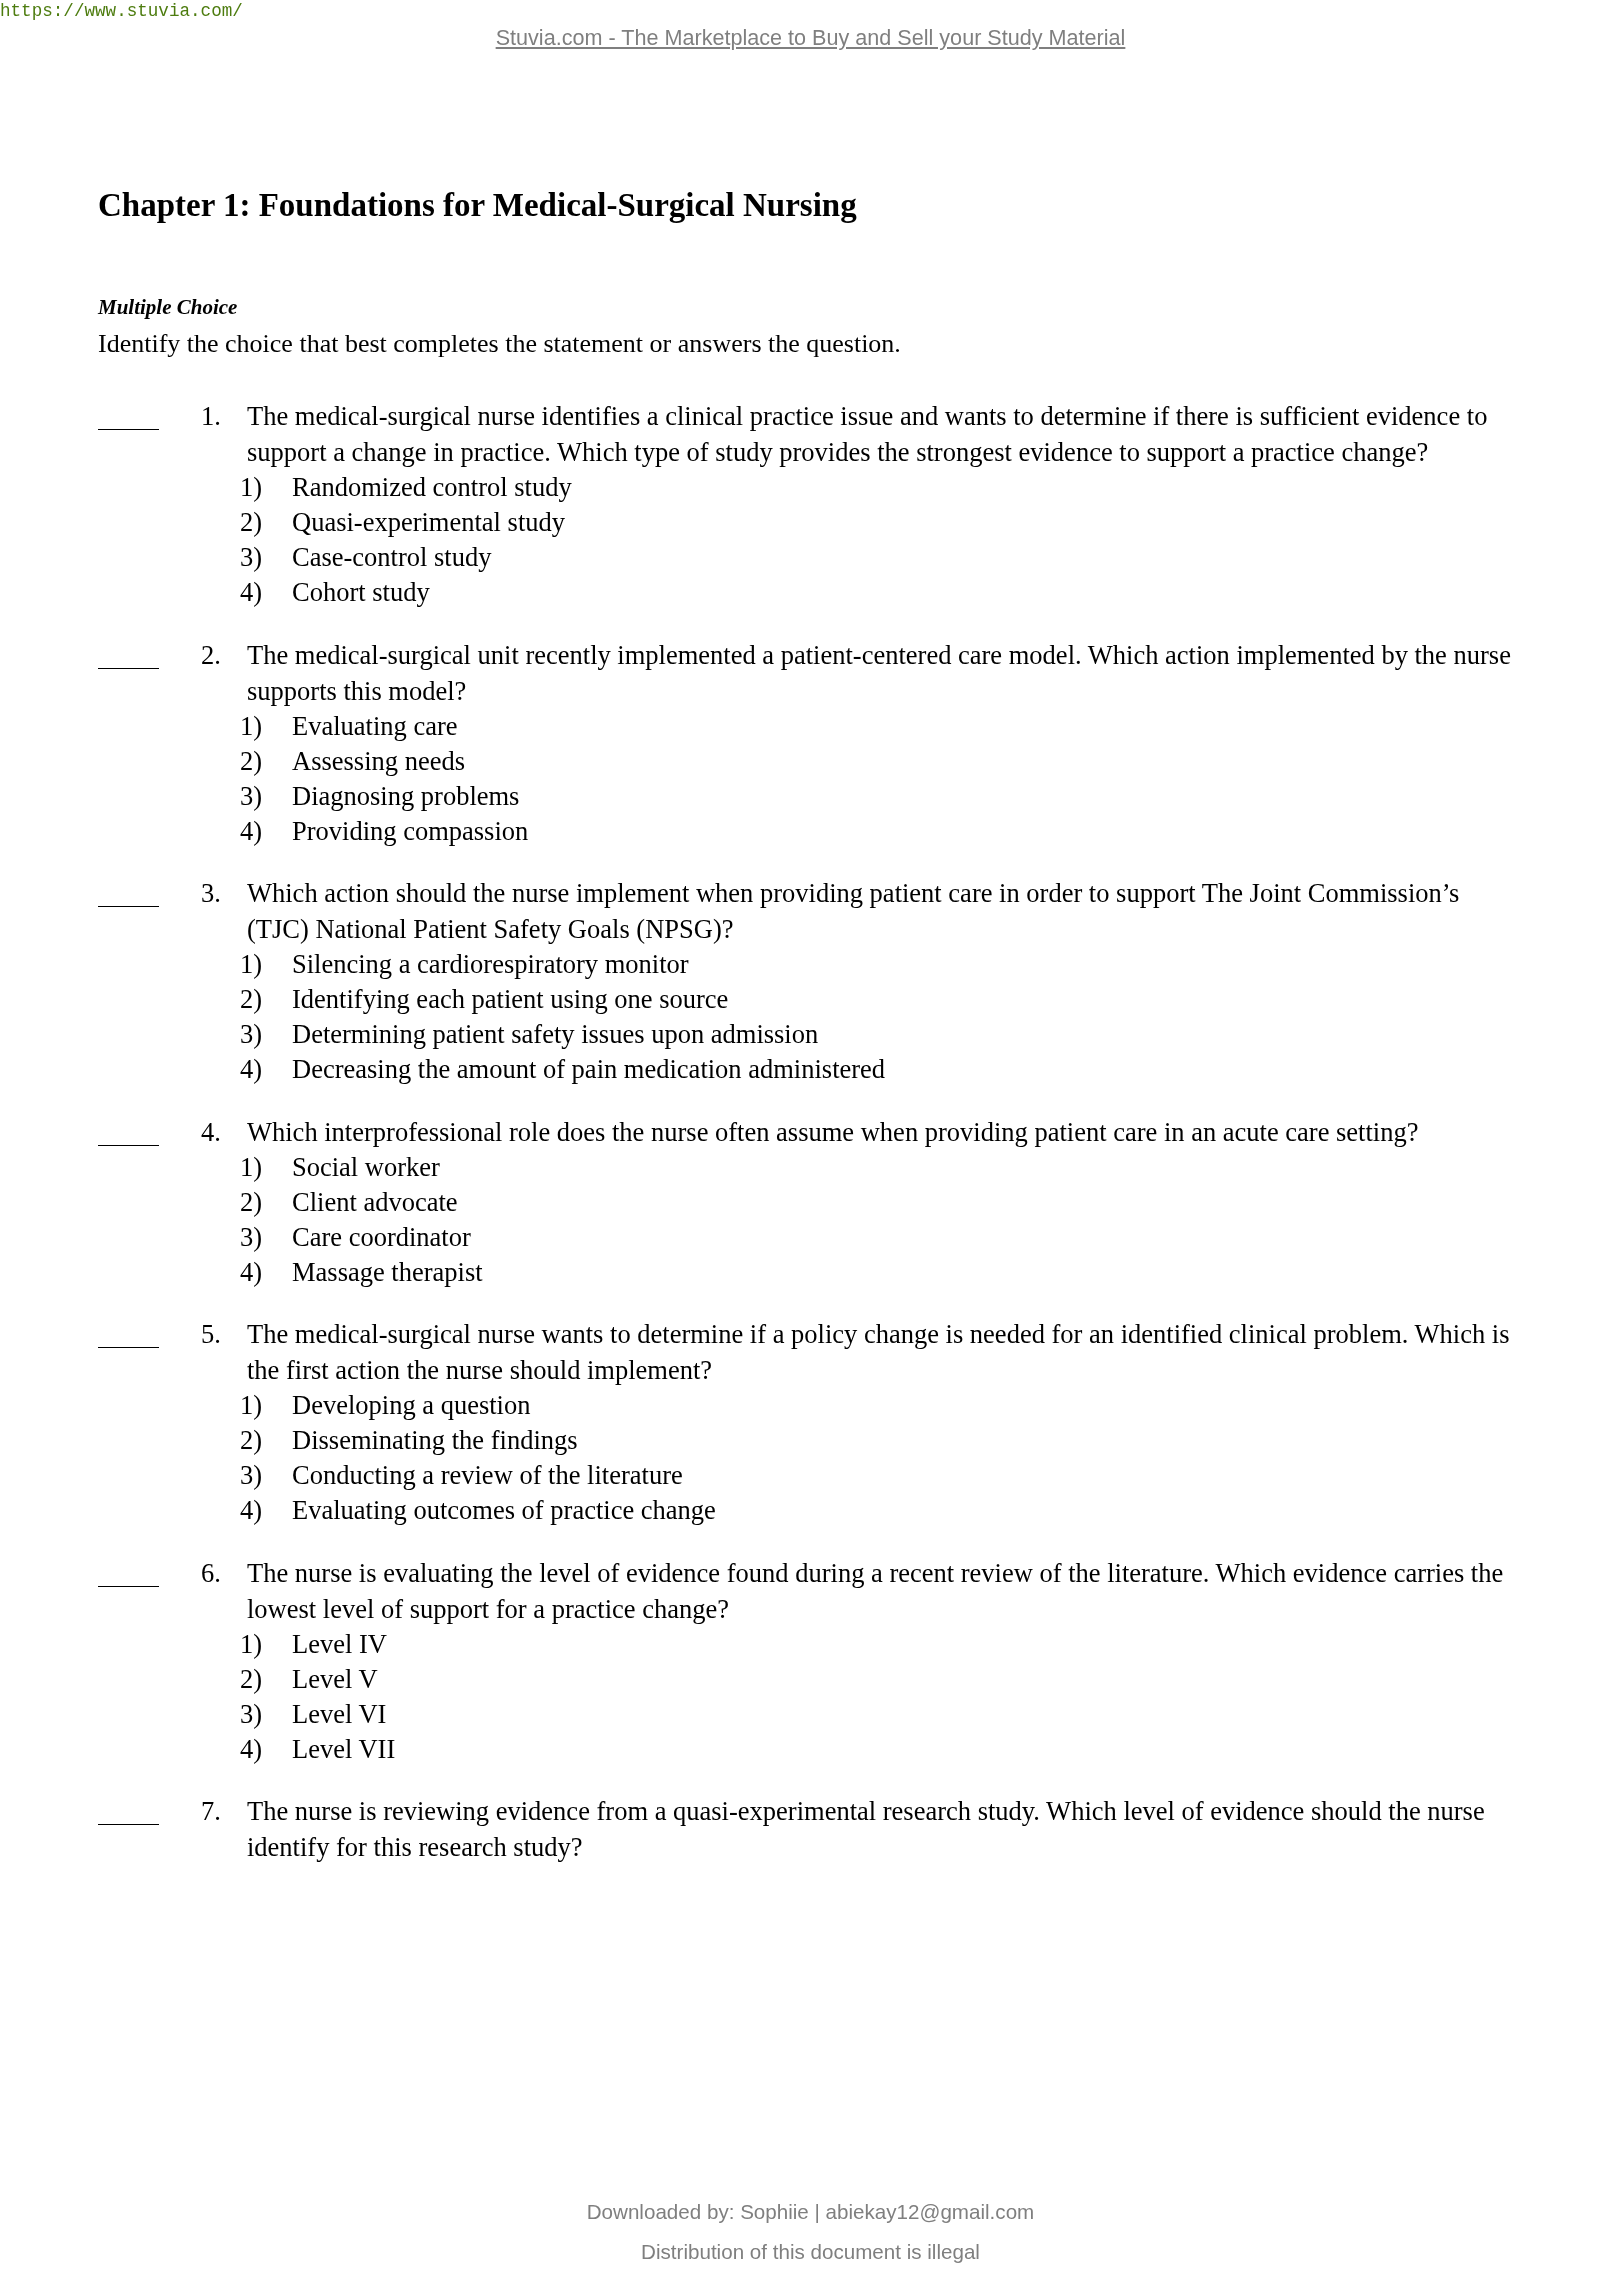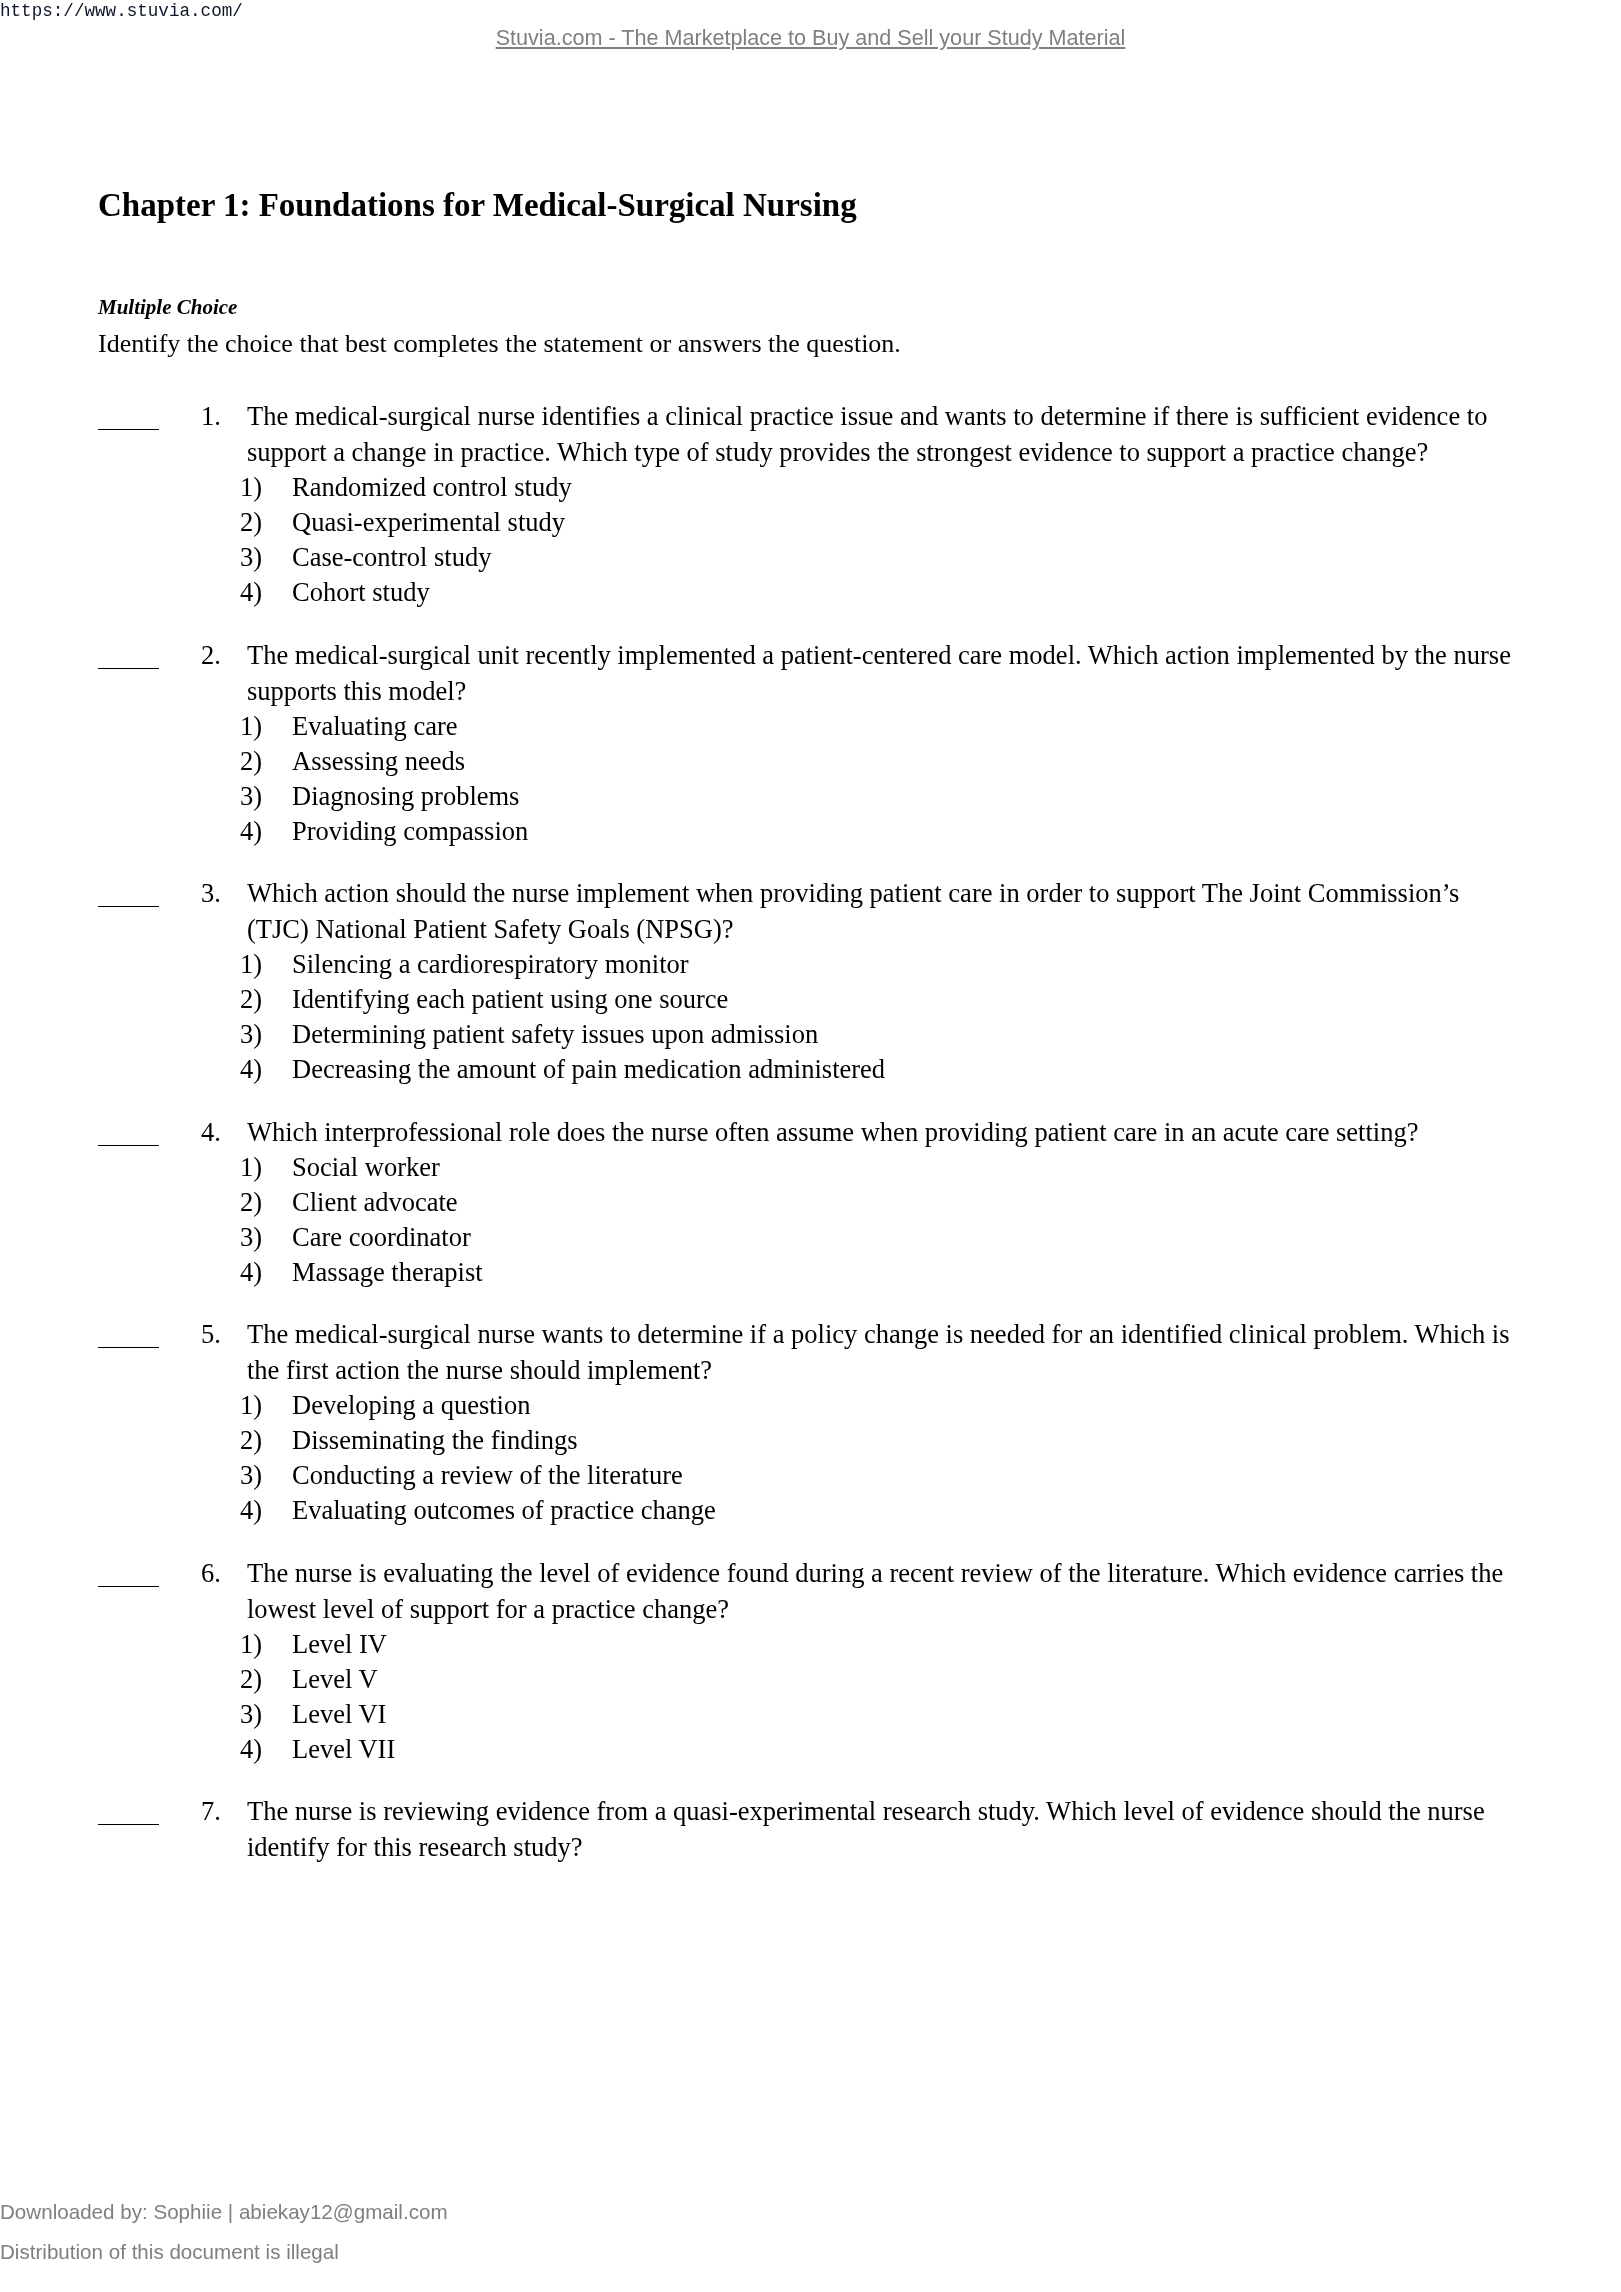--- a/index.html
+++ b/index.html
@@ -1,33 +1,33 @@
 <!DOCTYPE html>
 <html><head>
 <meta charset="utf-8">
 <style>
   html, body { margin:0; padding:0; background:#ffffff; }
   body { width:1621px; height:2293px; position:relative; overflow:hidden; color:#000; }
-  .url { position:absolute; left:0; top:1px; font-family:"Liberation Mono", monospace; font-size:17.6px; color:#0f172a; line-height:21.6px; }
+  .url { position:absolute; left:0; top:1px; font-family:"Liberation Mono", monospace; font-size:17.6px; color:#4d7c0f; line-height:21.6px; }
   .site-header { position:absolute; left:0; width:1621px; top:23.5px; text-align:center; font-family:"Liberation Sans", sans-serif; font-size:21.6px; color:#7f7f7f; line-height:27.4px;text-decoration:underline; }
   .content { position:absolute; left:98px; top:186px; width:1470px; font-family:"Liberation Serif", serif; }
   .chapter-title { font-size:33px; font-weight:bold; line-height:39px; margin:0; height:39px; }
   .section-title { font-size:21px; font-weight:bold; line-height:36px; margin:64px 0 0 0; height:36px;font-style:italic; }
   .instructions { font-size:26px; line-height:37px; margin:0; height:37px; }
   .questions { margin-top:36px; }
   .question { position:relative; font-size:26.5px; margin-bottom:26.5px; }
   .blank { position:absolute; left:0; top:0; width:61px; height:36px; }
   .blank::after { content:""; position:absolute; left:0; right:0; top:31px; border-bottom:1.5px solid #000; }
   .qnum { position:absolute; left:103px; top:0; line-height:36px; }
   .stem { margin-left:149px; width:1274px; line-height:36px; }
   .options { margin-left:142px; list-style:none; padding:0; margin-top:0; margin-bottom:0; }
   .option { position:relative; line-height:35px; height:35px; }
   .opt-num { position:absolute; left:0; top:0; }
   .opt-text { position:absolute; left:52px; top:0; white-space:nowrap; }
-  .footer { position:absolute; left:0; width:1621px; text-align:left; font-family:"Liberation Sans", sans-serif; font-size:20.6px; color:#7f7f7f; line-height:25.5px; }
+  .footer { position:absolute; left:0; width:1621px; text-align:center; font-family:"Liberation Sans", sans-serif; font-size:20.6px; color:#7f7f7f; line-height:25.5px; }
   .footer-1 { top:2199px; }
   .footer-2 { top:2239px; }
 </style>
 </head>
 <body>
 
 <div class="url">https://www.stuvia.com/</div>
 <div class="site-header">Stuvia.com - The Marketplace to Buy and Sell your Study Material</div>
 
 <div class="content">

